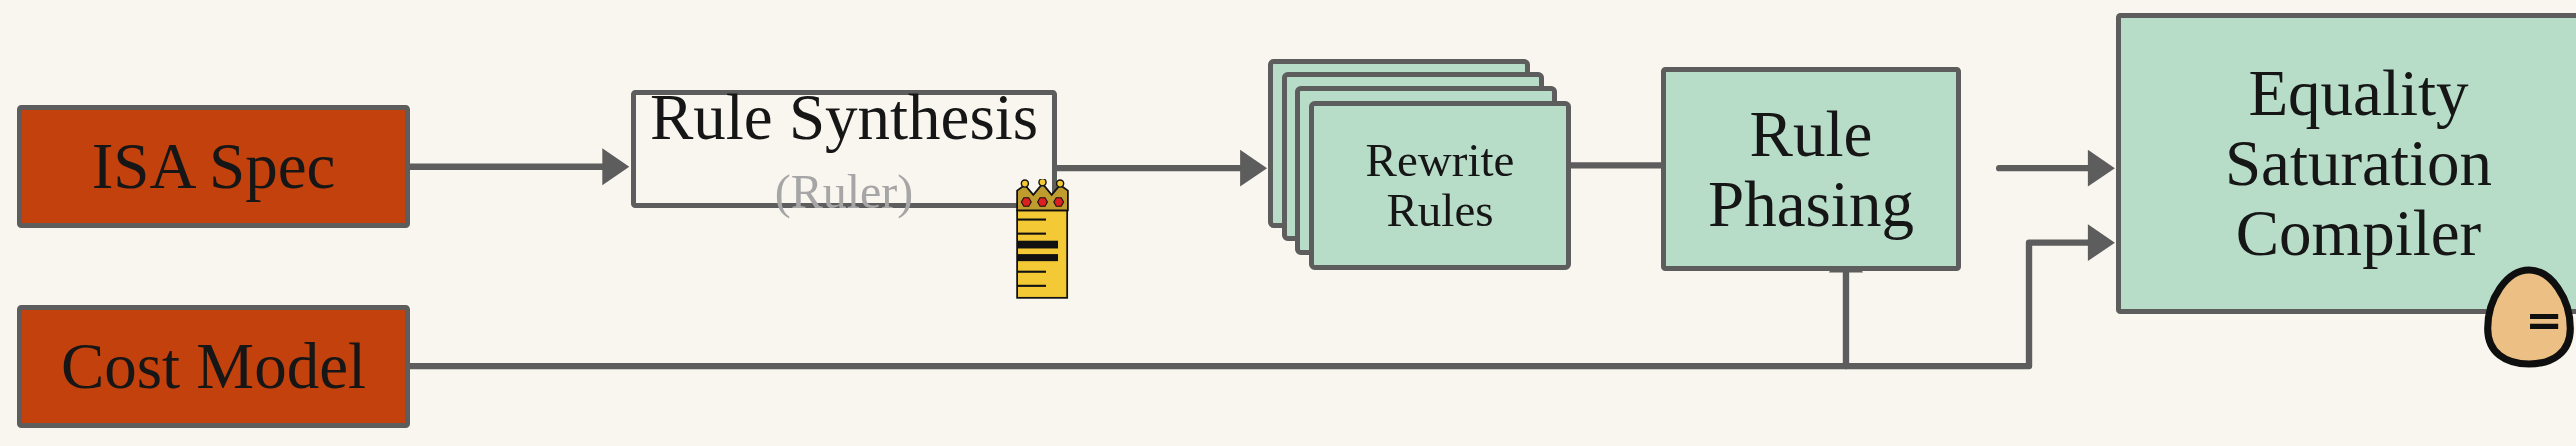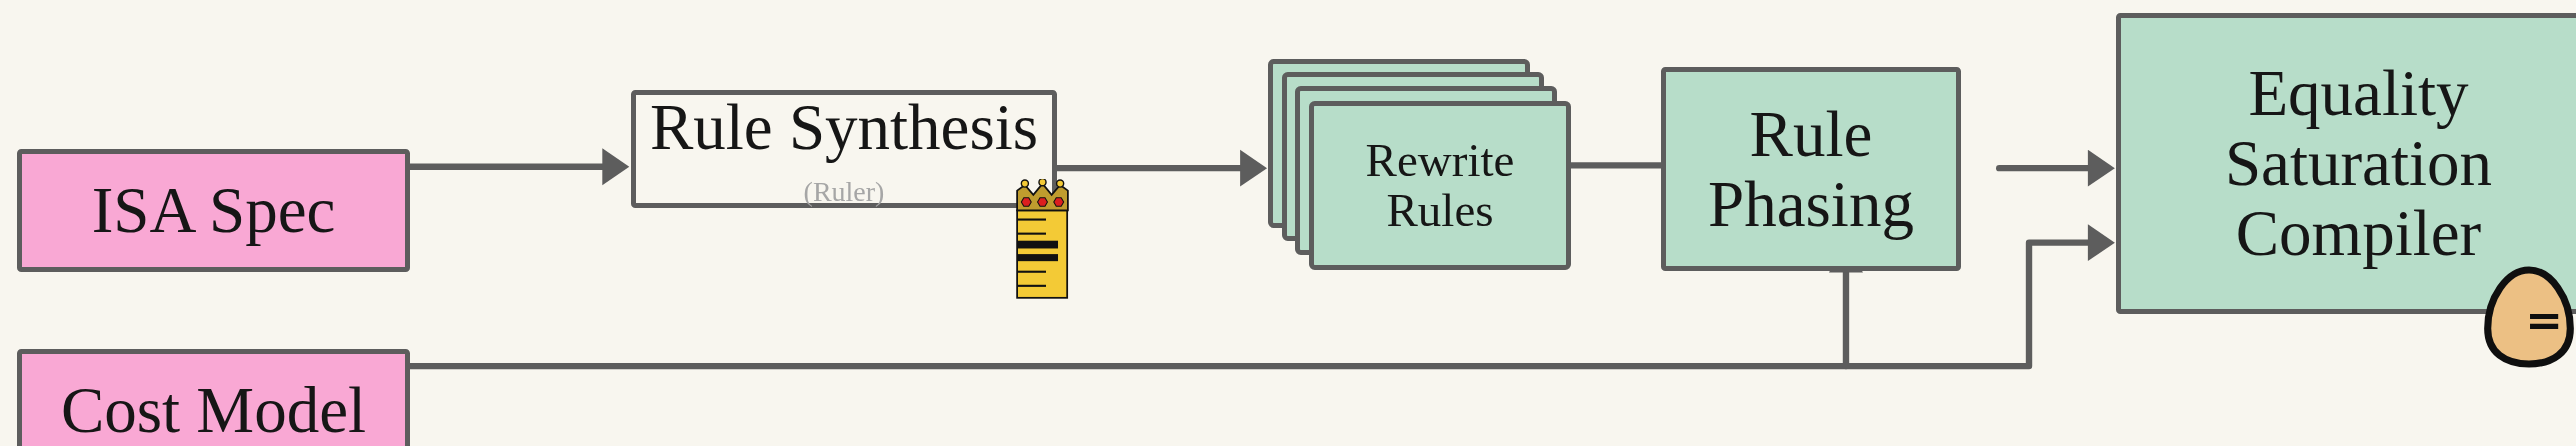--- a/index.html
+++ b/index.html
@@ -9,27 +9,27 @@
   }
   .wires{position:absolute;left:0;top:0;}
   .node{
     position:absolute;box-sizing:border-box;border:5px solid #5d5d5d;border-radius:4.3px;
     display:flex;align-items:center;justify-content:center;flex-direction:column;
   }
   .node .lbl{
     font-size:65px;line-height:1.08;text-align:center;white-space:pre-line;
     letter-spacing:0px;
   }
-  .fill-input{background:#f9a8d4;margin-top:44px;}
+  .fill-input{background:#c2410c;}
   .fill-stage{background:#b7ddc9;}
   .fill-plain{background:#f8f6ef;}
   .n-isa{left:17px;top:105px;width:393px;height:123px;}
   .n-cost{left:17px;top:305px;width:393px;height:123px;}
   .n-rs{left:631px;top:90px;width:426px;height:118px;}
-  .n-rs .sub{font-size:28px;color:#a6a6a6;margin-top:15px;line-height:1;}
+  .n-rs .sub{font-size:48px;color:#a6a6a6;margin-top:15px;line-height:1;}
   .card{
     position:absolute;width:262px;height:169px;box-sizing:border-box;
     background:#b7ddc9;border:5px solid #5d5d5d;border-radius:5.7px;
     display:flex;align-items:center;justify-content:center;
   }
   .card-0{left:1268px;top:59px;}
   .card-1{left:1282px;top:72px;}
   .card-2{left:1295px;top:86px;}
   .card-3{left:1309px;top:101px;}
   .card .lbl{font-size:47px;line-height:1.06;text-align:center;white-space:pre-line;}

